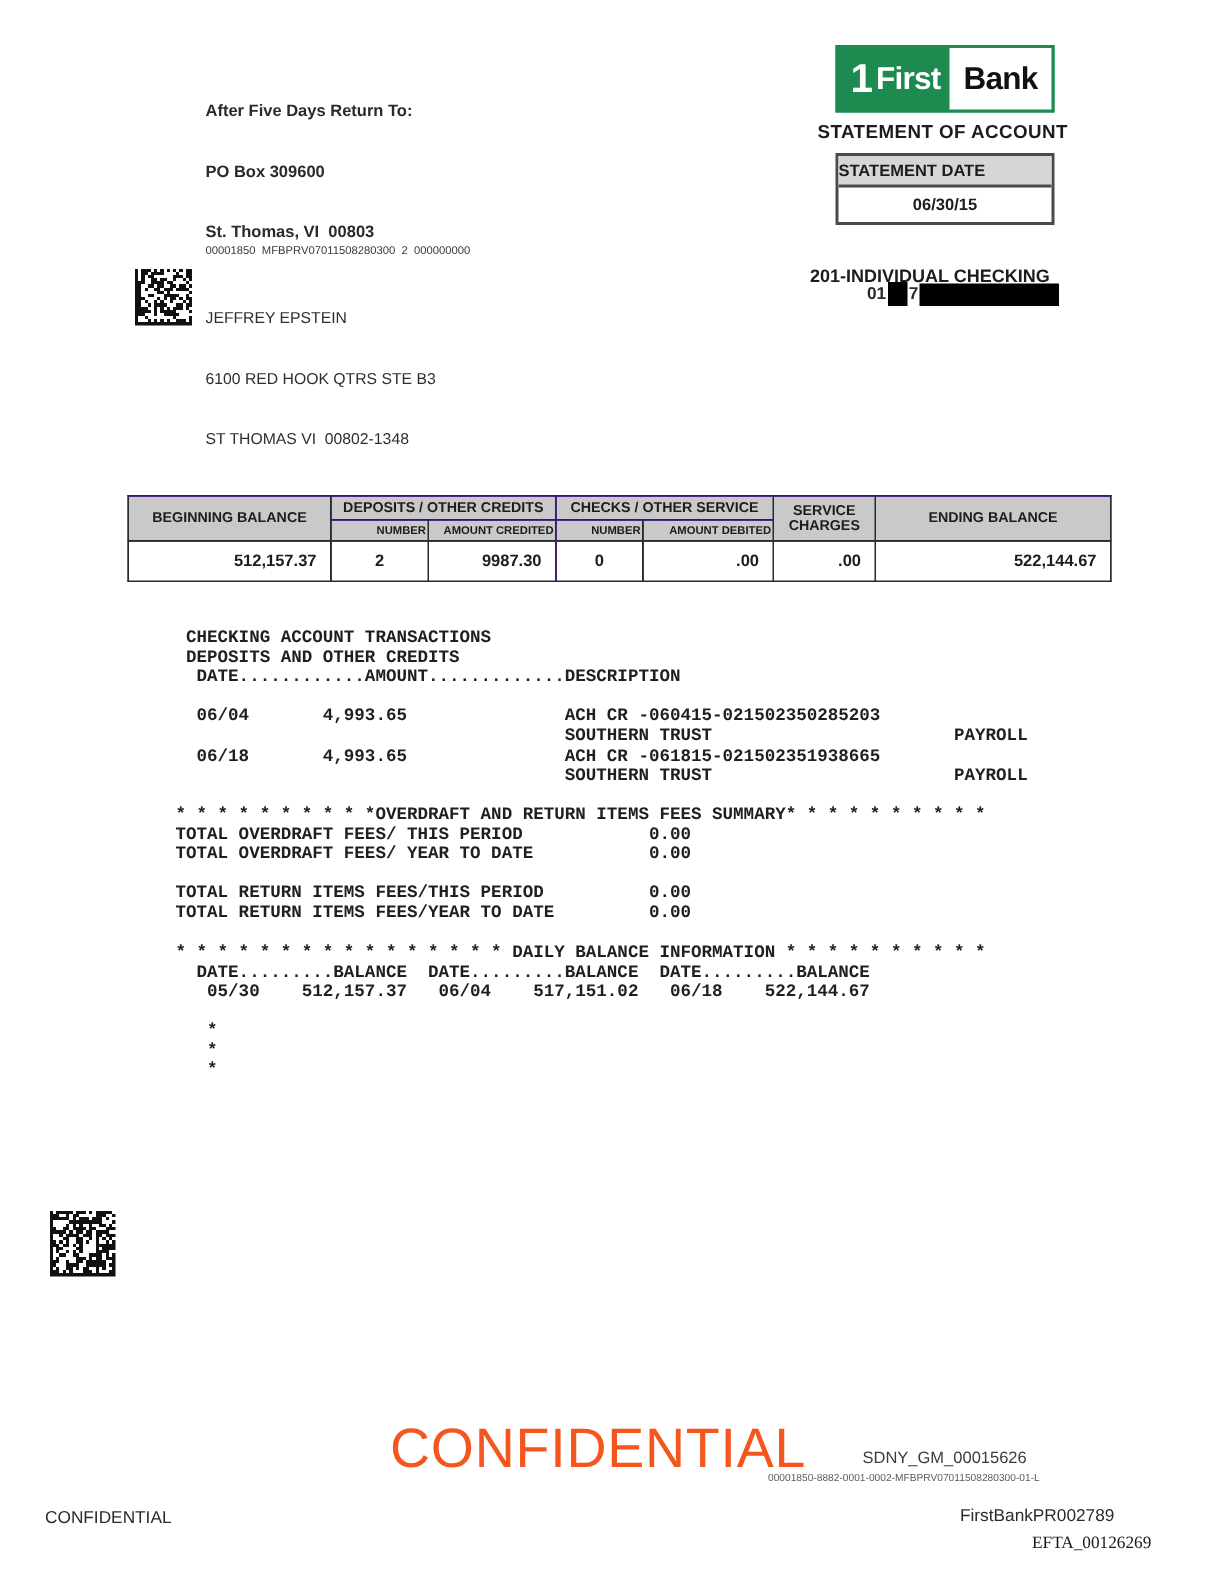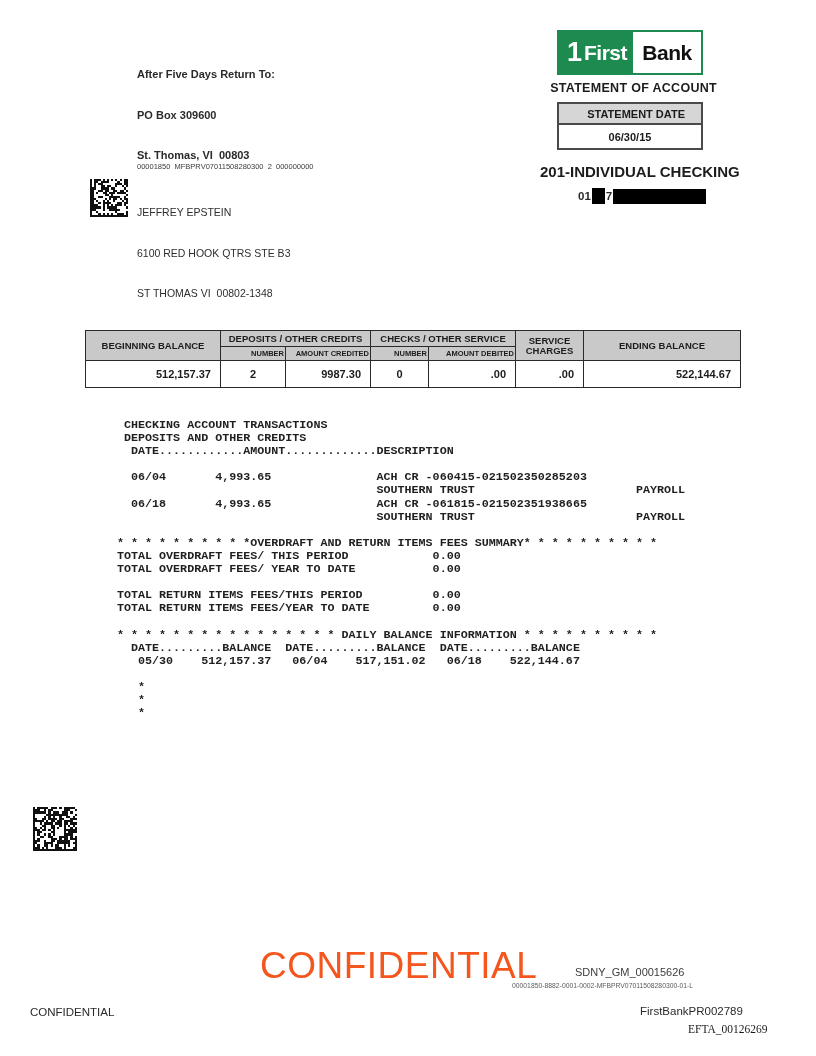--- a/index.html
+++ b/index.html
@@ -16,31 +16,31 @@
 
   .logo{left:557px;top:30px;width:146px;height:45px;display:flex;
         border:2px solid var(--green);box-sizing:border-box;background:var(--green);}
   .logo-left{background:var(--green);color:#fff;display:flex;align-items:center;
              padding:0 6px 0 8px;font-weight:bold;}
   .logo-one{font-size:27px;line-height:1;margin-right:2px;}
   .logo-first{font-size:21px;line-height:1;letter-spacing:-0.5px;}
   .logo-right{background:#fff;color:#111;display:flex;align-items:center;flex:1;
               justify-content:center;font-weight:bold;font-size:21px;letter-spacing:-0.5px;}
 
-  .soa{left:545px;top:81px;width:172px;text-align:right;font-weight:bold;
+  .soa{left:545px;top:81px;width:172px;text-align:left;font-weight:bold;
        font-size:12.5px;letter-spacing:0.3px;color:#1c1c1c;}
 
   .sd-box{left:557px;top:102px;width:146px;border:2px solid #4a4a4a;box-sizing:border-box;background:#fff;}
-  .sd-head{background:#d6d6d6;border-bottom:2px solid #4a4a4a;text-align:right;
-           font-weight:bold;font-size:11px;padding:4px 16px 3px;color:#1c1c1c;}
+  .sd-head{background:#d6d6d6;border-bottom:2px solid #4a4a4a;text-align:left;
+           font-weight:bold;font-size:11px;padding:4px 0 3px;color:#1c1c1c;}
   .sd-val{text-align:center;font-weight:bold;font-size:11px;padding:6px 0 5px;color:#1c1c1c;}
 
   .mail-code{left:137px;top:162px;font-size:7.5px;color:#3a3a3a;}
   .recipient{left:137px;top:179px;font-size:10.5px;line-height:13.5px;color:#2e2e2e;}
-  .acct-heading{left:540px;top:163px;font-size:15px;font-weight:bold;color:#1c1c1c;}
+  .acct-heading{left:540px;top:177px;font-size:12px;font-weight:bold;color:#1c1c1c;}
 
   .acct-number{left:578px;top:188px;font-size:11.5px;font-weight:bold;color:#2a2a2a;
                display:flex;align-items:center;justify-content:flex-end;}
   .redact{background:#000;display:inline-block;}
   .redact-sm{width:13px;height:16px;margin:0 1px;}
   .redact-lg{width:93px;height:15px;margin-left:1px;}
 
   .barcode{image-rendering:pixelated;}
   .barcode1{left:90px;top:179px;}
   .barcode2{left:33px;top:807px;}

